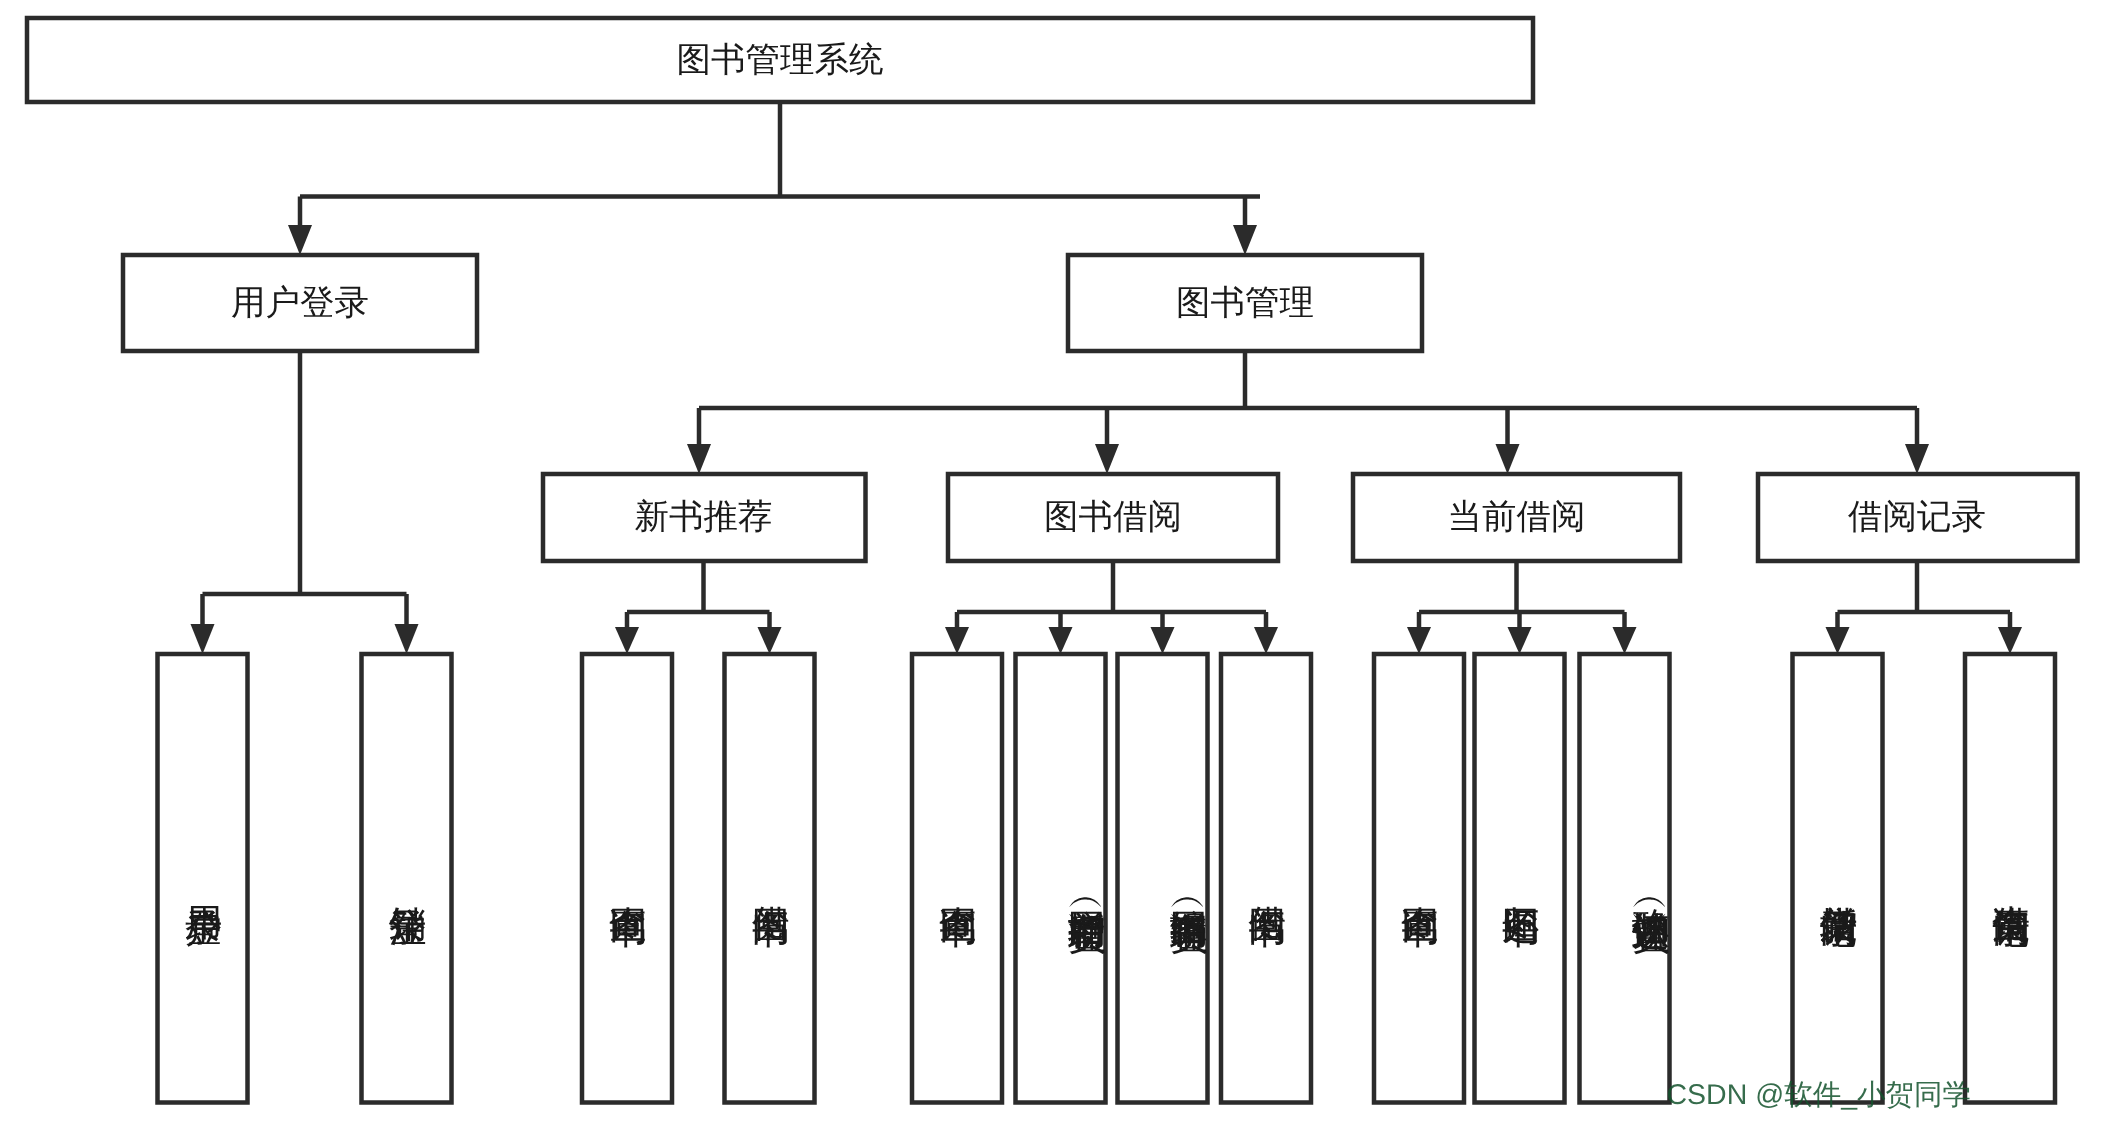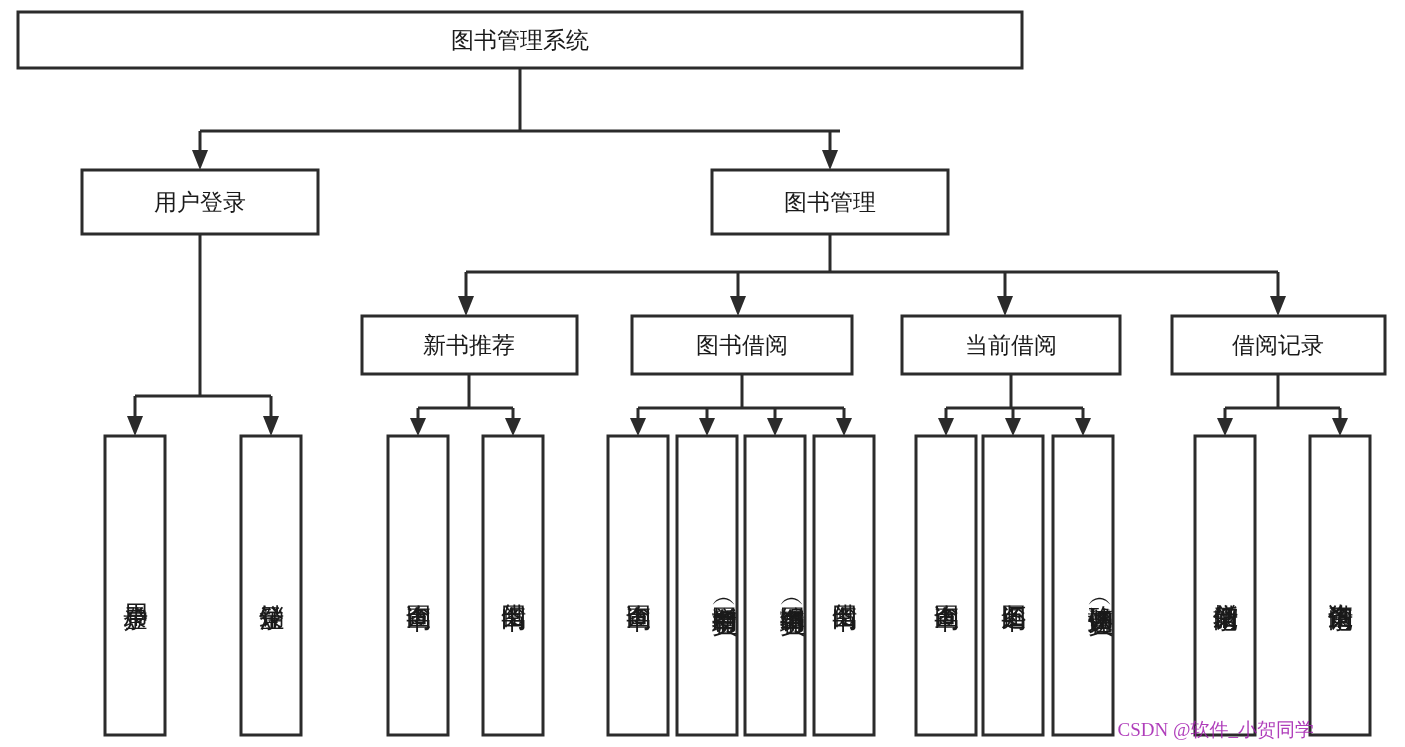--- a/index.html
+++ b/index.html
@@ -66,23 +66,23 @@
     display: flex;
     align-items: center;
     justify-content: center;
     white-space: nowrap;
     pointer-events: none;
   }
   .watermark {
     position: absolute;
     right: 12px;
     bottom: 4px;
-    font-family: Liberation Serif, serif;
+    font-family: Liberation Sans, sans-serif;
     font-size: 19px;
-    color: #a21caf;
+    color: #14532d;
     opacity: 0.85;
     white-space: nowrap;
   }
 </style>
 </head>
 <body>
 
 <div id="diagram-root">
 
   <svg id="tree-svg" viewBox="0 0 1405 747">

